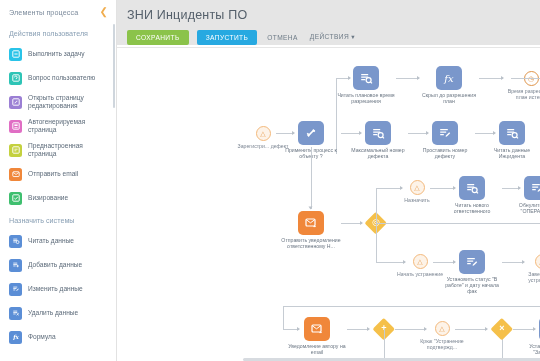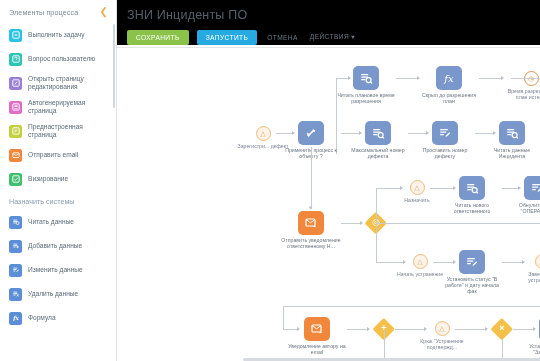--- a/index.html
+++ b/index.html
@@ -33,21 +33,21 @@
   }
   .sb-ico svg{width:8px;height:8px;display:block;}
   .sb-label{font-size:6.6px;color:#5d6b7a;line-height:8px;}
   .sb-bar{
     position:absolute;right:1px;top:24px;width:2px;height:84px;
     background:#cfd6dd;border-radius:1px;
   }
 
   
   .main{flex:1;height:361px;position:relative;background:#fff;box-sizing:border-box;}
-  .topbar{padding:8px 0 0 10px;background:#000000;position:relative;z-index:5;}
+  .topbar{padding:8px 0 0 10px;background:#e5e5e5;position:relative;z-index:5;}
   .page-title{font-size:12.5px;color:#55606b;font-weight:normal;letter-spacing:.2px;}
   .btnrow{display:flex;align-items:center;gap:8px;margin-top:7px;}
   .btn{
     border:none;border-radius:2px;color:#fff;
     font-size:6.6px;letter-spacing:.4px;padding:4px 9px;cursor:pointer;
     font-family:"Liberation Sans",sans-serif;
   }
   .btn-save{background:#8bc34a;}
   .btn-run{background:#27a9e1;}
   .btn-flat{background:none;color:#6d7a86;font-size:6.6px;letter-spacing:.4px;cursor:pointer;padding:4px 2px;}
@@ -103,20 +103,21 @@
 <body>
 
 <div class="app">
 
   <aside class="sidebar">
     <div class="sb-head">
       <div class="sb-head-title">Элементы процесса</div>
       <div class="sb-collapse">❮</div>
     </div>
     <div class="sb-scroll">
+      <div class="sb-group">Действия пользователя</div>
 
       <div class="sb-item">
         <span class="sb-ico" style="background:#29c3e8">
           <svg viewBox="0 0 10 10">
               <rect x="1" y="1" width="8" height="8" rx="1" fill="none" stroke="#fff" stroke-width="1.2"></rect>
               <path d="M3 5h4" stroke="#fff" stroke-width="1.2"></path>
             </svg>
         </span>
         <span class="sb-label">Выполнить задачу</span>
       </div>

